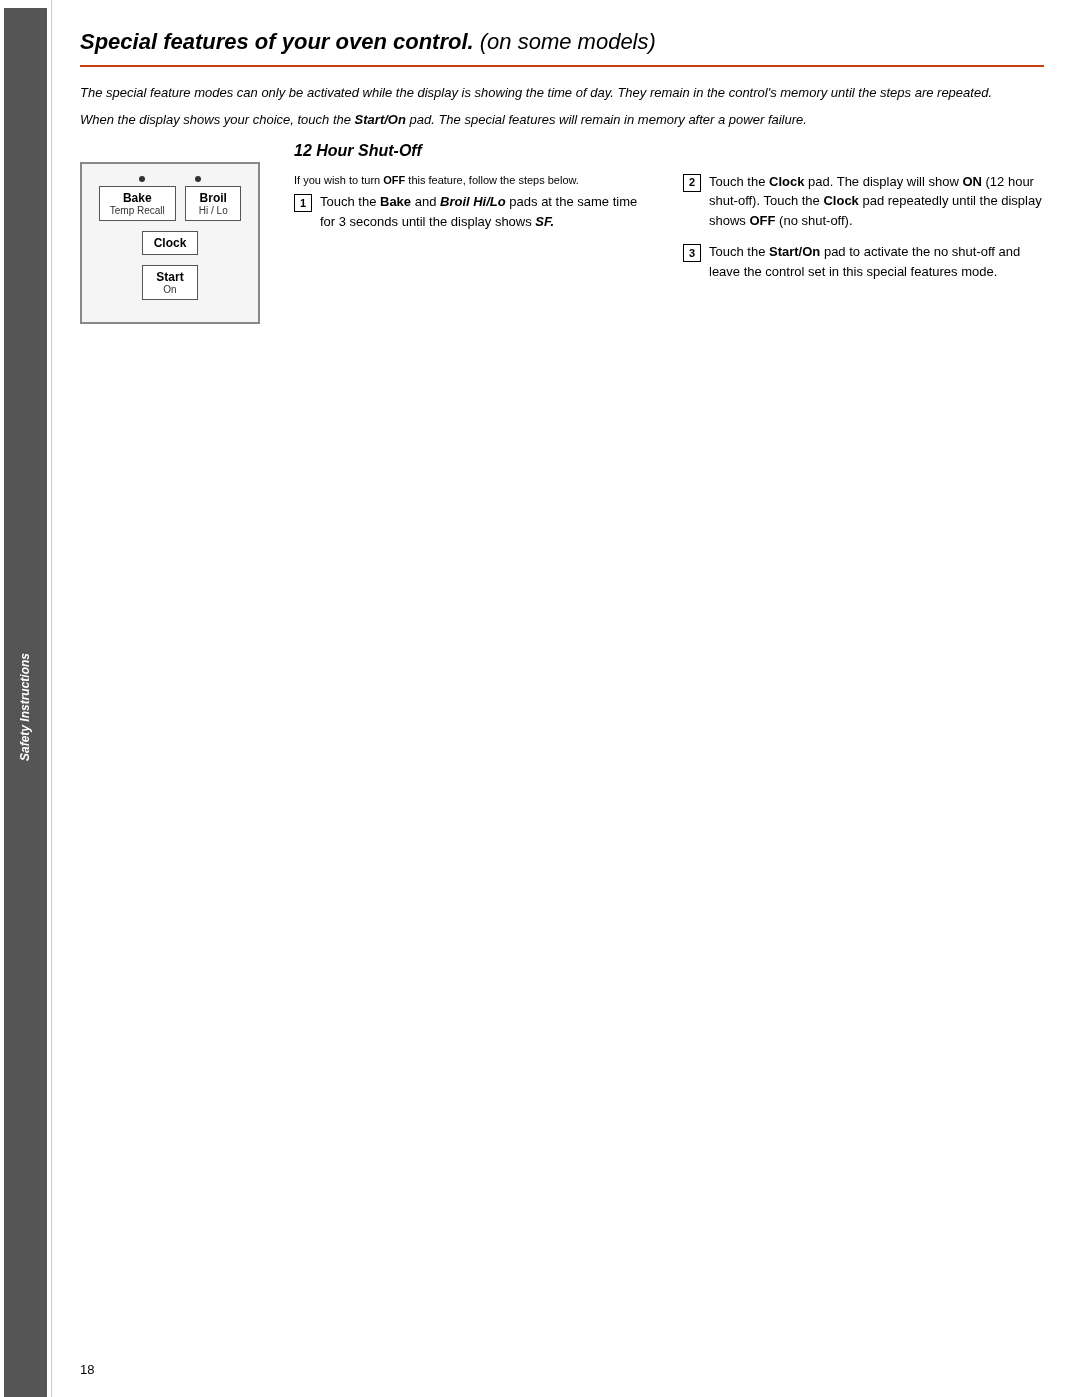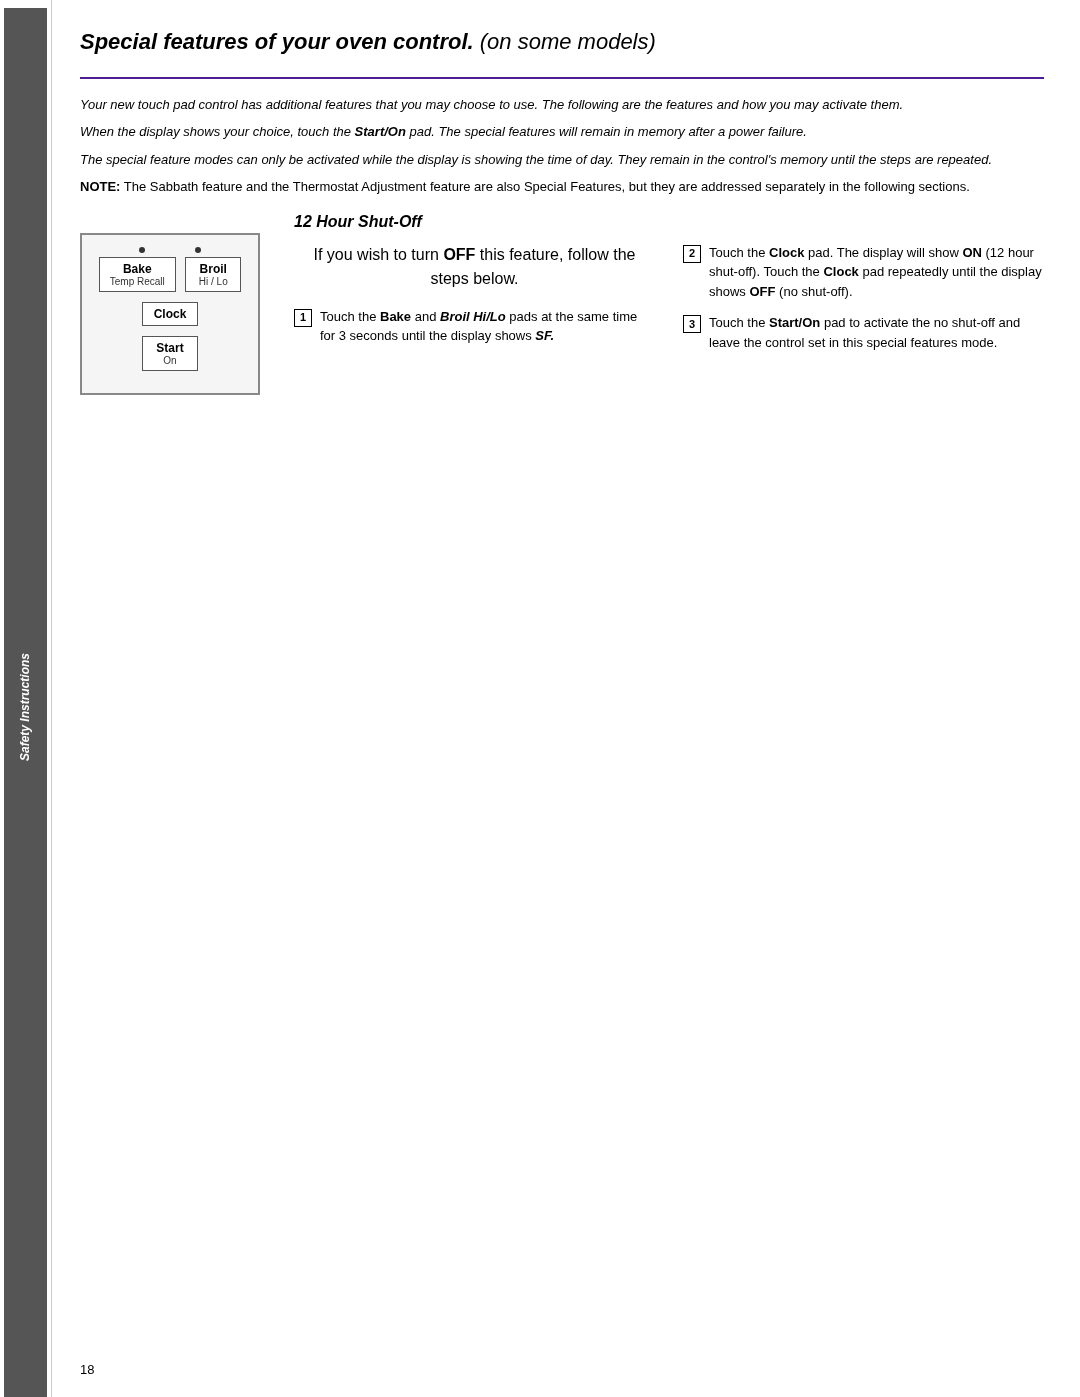--- a/index.html
+++ b/index.html
@@ -64,22 +64,22 @@
       padding: 28px 36px 24px 28px;
       position: relative;
     }
 
     
     .page-title {
       font-size: 22px;
       font-weight: bold;
       font-style: italic;
       margin-bottom: 16px;
-      border-bottom: 2px solid #4c1d95;
-      padding-bottom: 20px;
+      border-bottom: 2px solid #c2410c;
+      padding-bottom: 8px;
       line-height: 1.3;
     }
 
     .page-title .subtitle {
       font-weight: normal;
     }
 
     
     .intro-text {
       font-style: italic;
@@ -190,24 +190,23 @@
 
     .feature-intro {
       font-style: italic;
       font-size: 12.5px;
       line-height: 1.5;
       margin-bottom: 12px;
       color: #222;
     }
 
     .off-instruction {
-      font-size: 16px;
-      line-height: 1.5;
-      margin-bottom: 16px;
-      text-align: center;
+      font-size: 11px;
+      line-height: 1.5;
+      margin-bottom: 4px;
     }
 
     .step {
       display: flex;
       gap: 8px;
       margin-bottom: 12px;
       font-size: 13px;
       line-height: 1.5;
     }
 
@@ -255,27 +254,23 @@
   </div>
 
 </div>
 
 <div class="main-content">
 
   <div class="page-title">
     <span>Special features of your oven control.</span><span class="subtitle"> (on some models)</span>
   </div>
 
-  <p class="intro-text">Your new touch pad control has additional features that you may choose to use. The following are the features and how you may activate them.</p>
+  <p class="intro-text">The special feature modes can only be activated while the display is showing the time of day. They remain in the control's memory until the steps are repeated.</p>
   <p class="intro-text">
     <span>When the display shows your choice, touch the </span><strong>Start/On</strong><span> pad. The special features will remain in memory after a power failure.</span>
-  </p>
-  <p class="intro-text">The special feature modes can only be activated while the display is showing the time of day. They remain in the control's memory until the steps are repeated.</p>
-  <p class="note-text">
-    <strong>NOTE:</strong><span> The Sabbath feature and the Thermostat Adjustment feature are also Special Features, but they are addressed separately in the following sections.</span>
   </p>
 
   <div class="content-area">
 
     <div class="diagram-column">
       <div class="oven-diagram">
         <div class="dot-row">
           <div class="dot"></div>
           <div class="dot"></div>
         </div>

